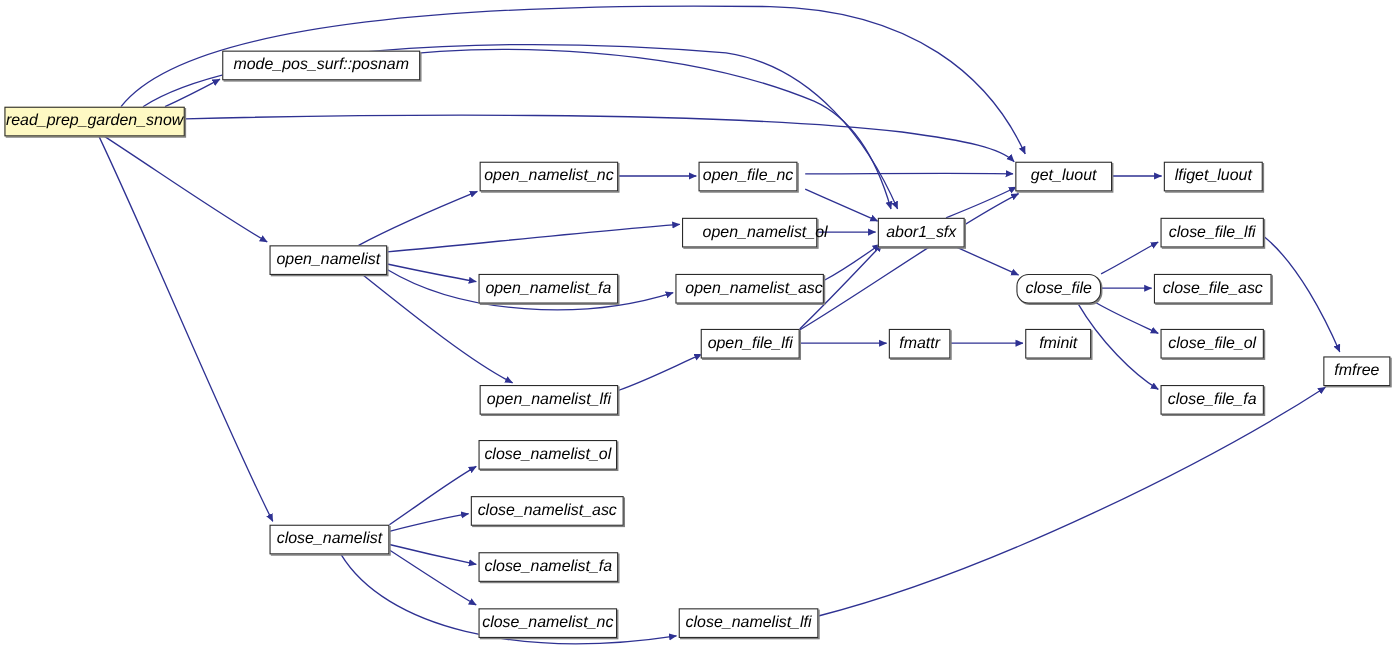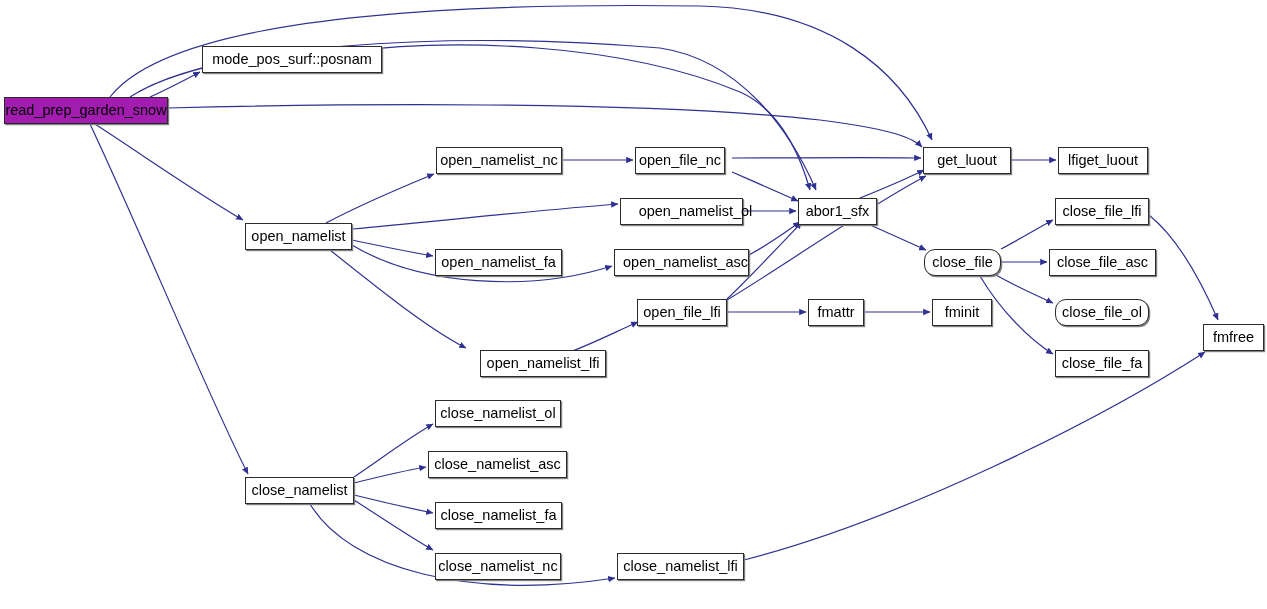--- a/index.html
+++ b/index.html
@@ -30,23 +30,24 @@
     background: #ffffff;
     color: #000000;
     font-size: 14.5px;
     line-height: 1;
     display: flex;
     align-items: center;
     justify-content: center;
     white-space: nowrap;
     box-shadow: 1.2px 1.2px 0 0 #808080;
     z-index: 5;
+    font-style: italic;
   }
   .node.root {
-    background: #a21caf;
+    background: #fef9c3;
   }
 </style>
 </head>
 <body>
 
 <div id="graph">
 
   <svg id="edge-layer" viewBox="0 0 1267 609" width="1267" height="609" xmlns="http://www.w3.org/2000/svg">
     <defs>
       <marker id="arrow" viewBox="0 0 10 10" refX="9.5" refY="5" markerWidth="6" markerHeight="6" orient="auto-start-reverse">
@@ -111,21 +112,21 @@
       </div>
       <div class="node" style="left: 620px; top: 198px; width: 123px; height: 27px; padding-left: 28px;">
         <span>open_namelist_ol</span>
       </div>
       <div class="node" style="left: 435px; top: 249px; width: 127px; height: 27px;">
         <span>open_namelist_fa</span>
       </div>
       <div class="node" style="left: 614px; top: 249px; width: 135px; height: 27px; justify-content: flex-end;">
         <span>open_namelist_asc</span>
       </div>
-      <div class="node" style="left: 436px; top: 350px; width: 126px; height: 27px; margin-left: 44px;">
+      <div class="node" style="left: 436px; top: 350px; width: 126px; height: 27px;">
         <span>open_namelist_lfi</span>
       </div>
       <div class="node" style="left: 635px; top: 147px; width: 90px; height: 27px;">
         <span>open_file_nc</span>
       </div>
       <div class="node" style="left: 637px; top: 299px; width: 90px; height: 27px;">
         <span>open_file_lfi</span>
       </div>
       <div class="node" style="left: 798px; top: 198px; width: 79px; height: 27px;">
         <span>abor1_sfx</span>
@@ -144,21 +145,21 @@
       </div>
       <div class="node" style="left: 924px; top: 249px; width: 77px; height: 27px; border-radius: 11px;">
         <span>close_file</span>
       </div>
       <div class="node" style="left: 1055px; top: 198px; width: 94px; height: 27px; text-align: center;">
         <span>close_file_lfi</span>
       </div>
       <div class="node" style="left: 1049px; top: 249px; width: 107px; height: 27px;">
         <span>close_file_asc</span>
       </div>
-      <div class="node" style="left: 1055px; top: 299px; width: 94px; height: 27px; border-radius: 11px;">
+      <div class="node" style="left: 1055px; top: 299px; width: 94px; height: 27px;">
         <span>close_file_ol</span>
       </div>
       <div class="node" style="left: 1055px; top: 350px; width: 94px; height: 27px;">
         <span>close_file_fa</span>
       </div>
       <div class="node" style="left: 1203px; top: 324px; width: 61px; height: 27px;">
         <span>fmfree</span>
       </div>
       <div class="node" style="left: 435px; top: 400px; width: 126px; height: 27px;">
         <span>close_namelist_ol</span>

